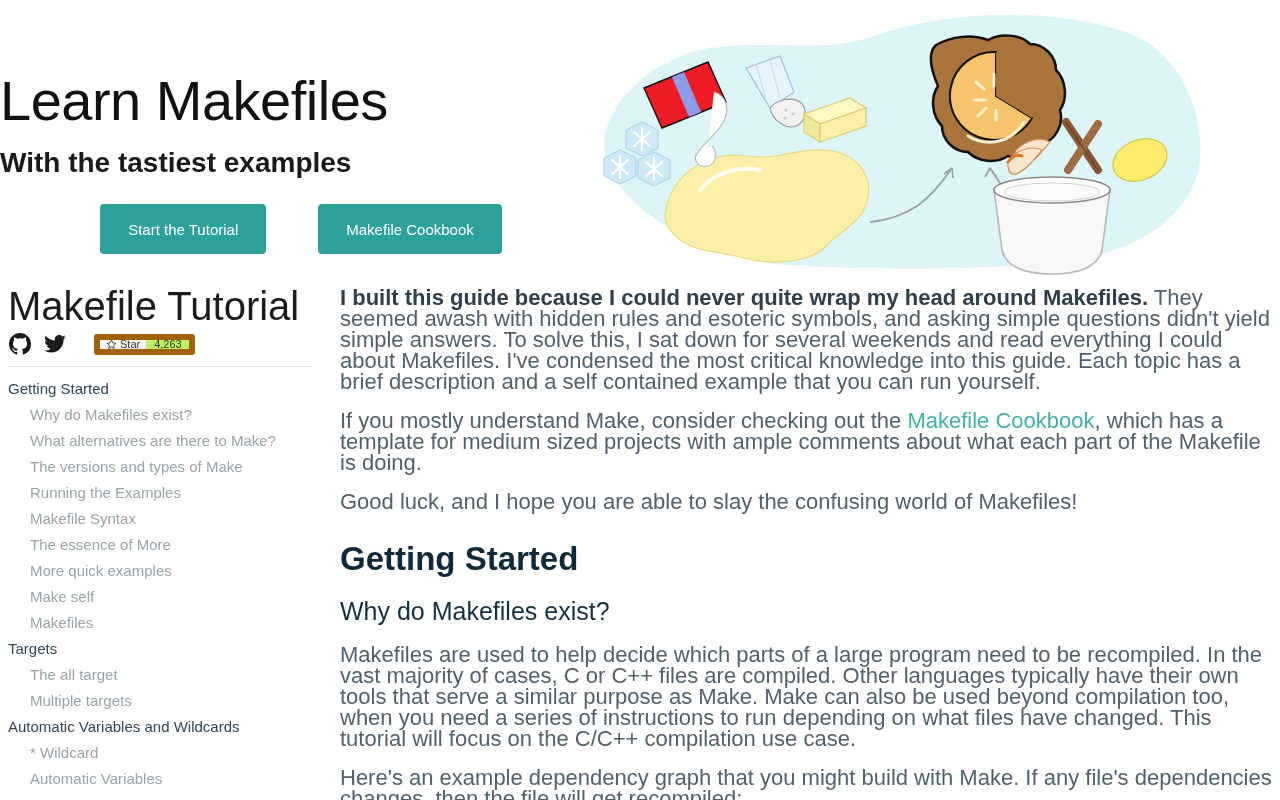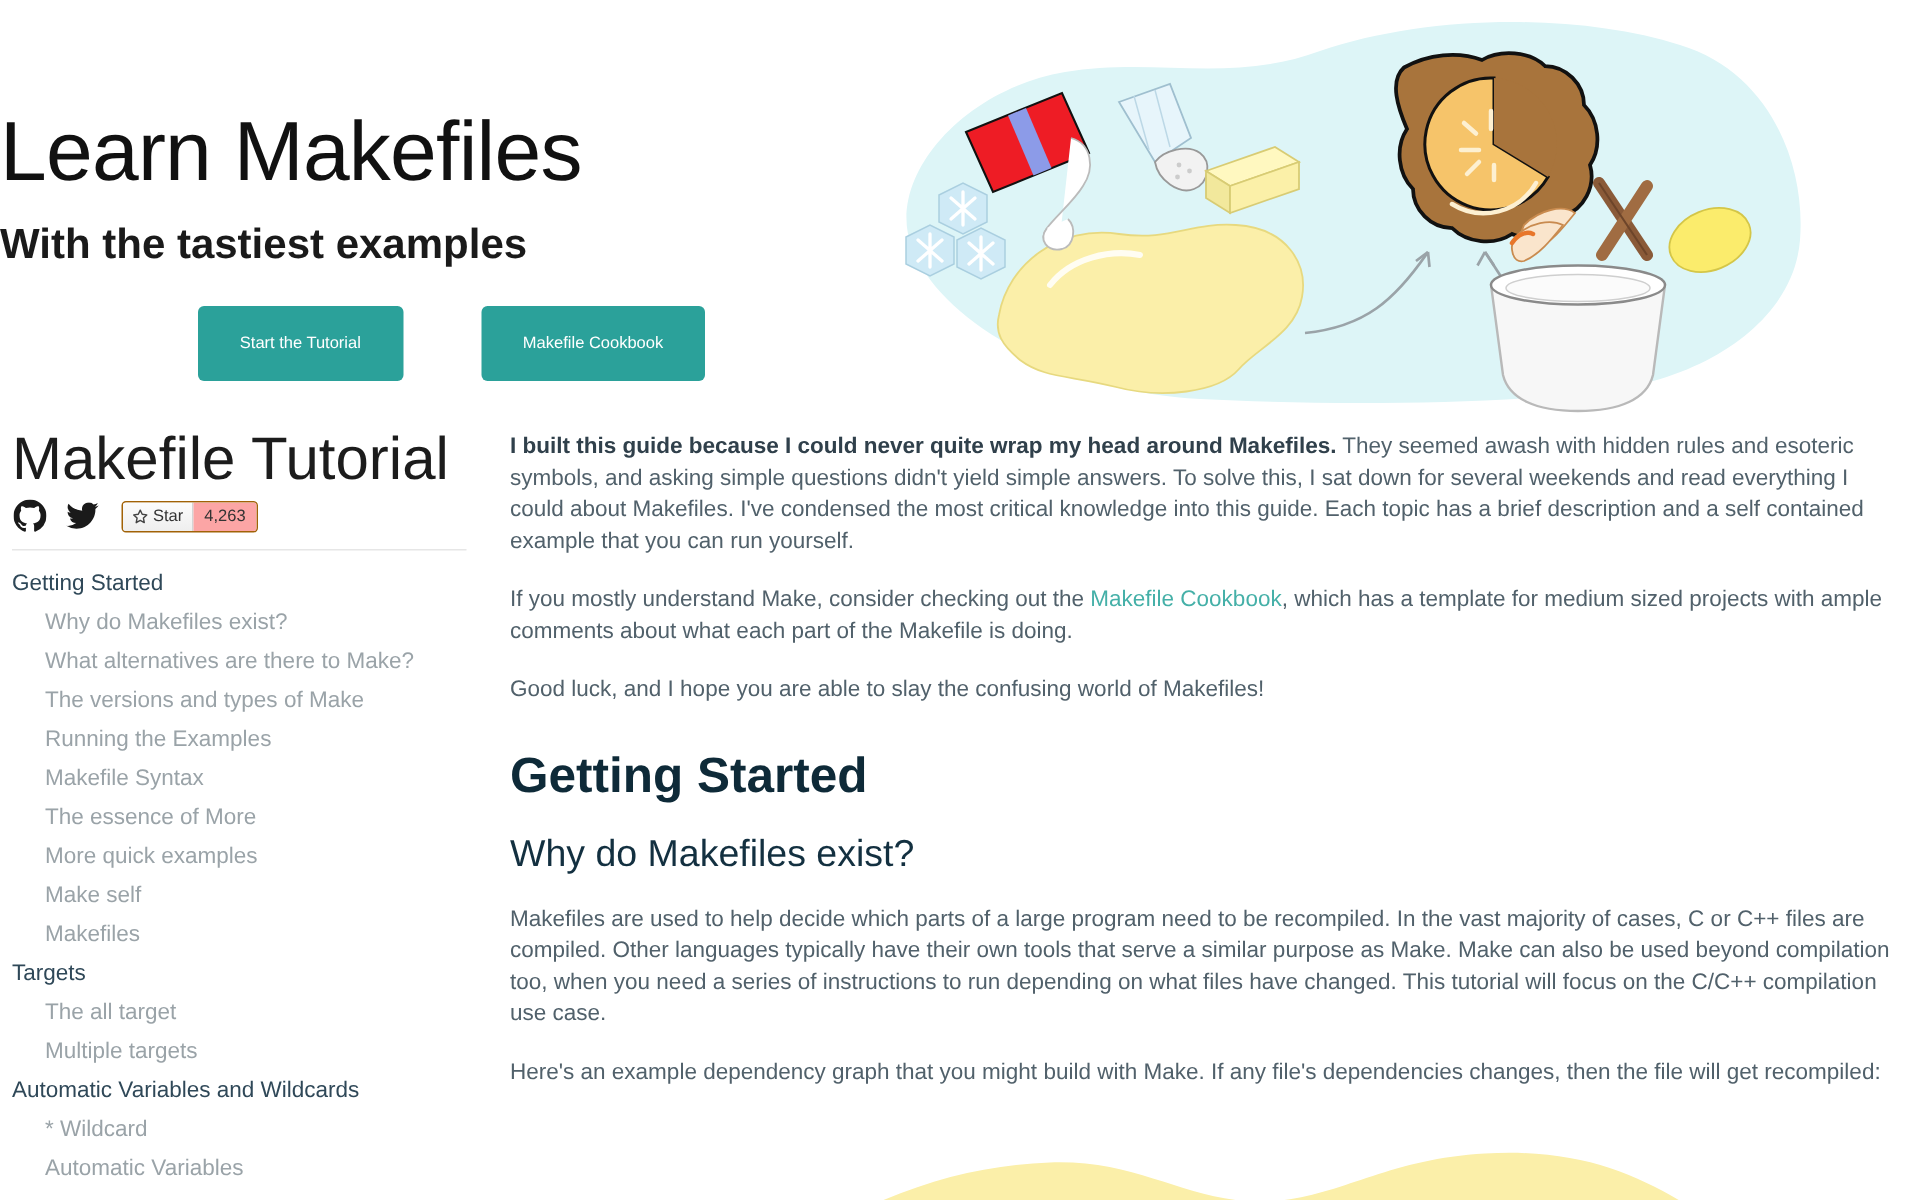--- a/index.html
+++ b/index.html
@@ -51,21 +51,21 @@
   }
   .btn {
     display: inline-flex;
     align-items: center;
     justify-content: center;
     height: 50px;
     padding: 0 28px;
     border-radius: 4px;
     background: #2ba19a;
     color: #ffffff;
-    font-size: 11px;
+    font-size: 15px;
     border: none;
     cursor: pointer;
     text-decoration: none;
     white-space: nowrap;
   }
 
   
   .hero-art {
     position: absolute;
     right: 0; top: 0;
@@ -102,41 +102,41 @@
     align-items: center;
     justify-content: center;
     width: 24px; height: 24px;
     color: #111;
     cursor: pointer;
   }
   .star-widget {
     display: inline-flex;
     align-items: stretch;
     height: 21px;
-    border: 1px solid #a16207;
+    border: 6px solid #a16207;
     border-radius: 3px;
     overflow: hidden;
     font-size: 11px;
     cursor: pointer;
-    margin-left: 3px;
+    margin-left: 16px;
   }
   .star-left {
     display: inline-flex;
     align-items: center;
     gap: 3px;
     padding: 0 6px;
     background: linear-gradient(#fcfcfc,#eeeeee);
     color: #333;
     border-right: 1px solid #d5d5d5;
   }
   .star-count {
     display: inline-flex;
     align-items: center;
     padding: 0 7px;
-    background: #fca5a5;
+    background: #bef264;
     color: #333;
   }
   .sidebar-rule {
     width: 303px;
     height: 1px;
     background: #e6e6e6;
     margin: 0 0 9px 0;
   }
   .nav-list { list-style: none; margin: 0; padding: 0; }
   .nav-item {
@@ -151,21 +151,21 @@
   .nav-item.lvl0 { color: #2f4858; }
   .nav-item.lvl1 { color: #9aa3a8; padding-left: 22px; }
 
   
   .content {
     flex: 1;
     padding: 9px 8px 0 0;
     max-width: 940px;
   }
   .content p {
-    font-size: 15px;
+    font-size: 22px;
     line-height: 21px;
     color: #51616b;
     margin: 0 0 18px 0;
   }
   .content p.lead strong { color: #30404b; font-weight: 700; }
   .content a { color: #45b0a8; text-decoration: none; }
   h2.section {
     font-size: 33px;
     line-height: 40px;
     font-weight: 700;

